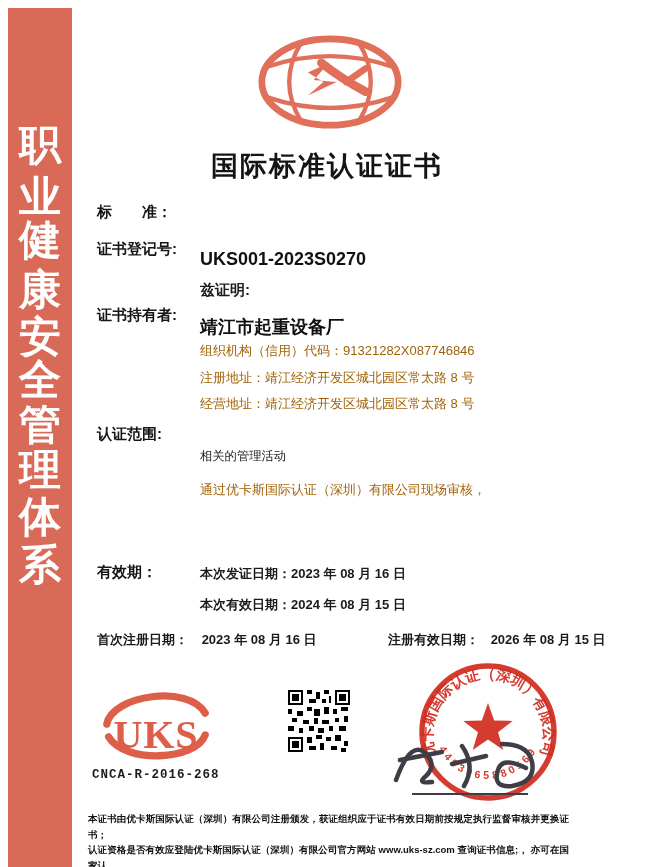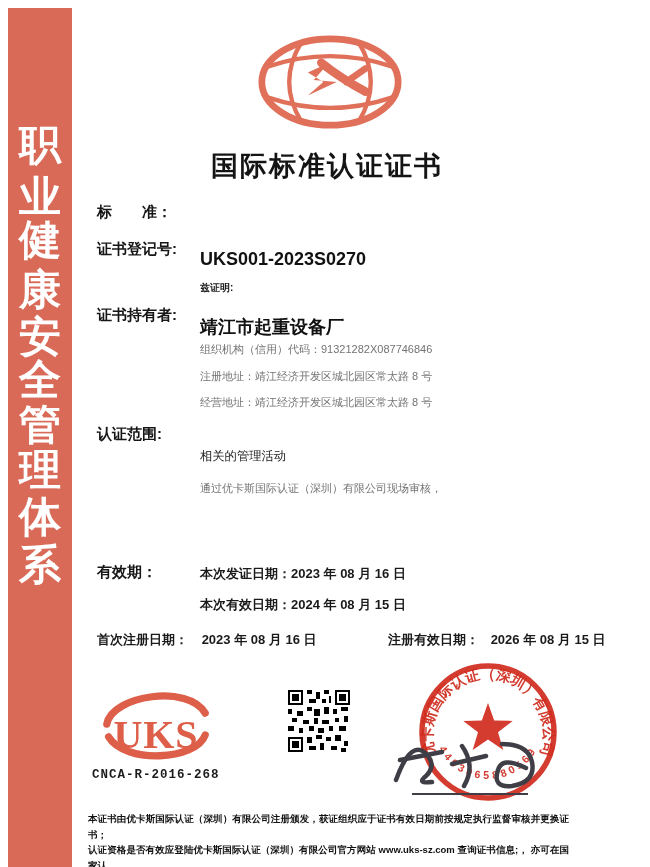--- a/index.html
+++ b/index.html
@@ -25,21 +25,21 @@
   .cert-title {
     position:absolute; left:72px; top:148px; width:510px;
     text-align:center; font-size:27px; font-weight:800; color:#141414;
     letter-spacing:2px;
   }
   
   .lbl { position:absolute; font-weight:bold; color:#161616; font-size:15px; }
   .val { position:absolute; color:#1c1c1c; }
   .b   { font-weight:bold; }
   .big { font-size:18px; font-weight:bold; color:#111;margin-top:13px; }
-  .body-sm { font-size:11px; color:#737373; }
+  .body-sm { font-size:13px; color:#a16207; }
   .scope-line { position:absolute; left:200px; width:380px; font-size:12.3px; color:#222; }
   .date-line { font-size:13px; font-weight:bold; color:#1a1a1a; }
   
   .uks-logo { position:absolute; left:100px; top:684px; width:112px; height:82px; }
   .cnca-code {
     position:absolute; left:92px; top:768px; font-size:12.5px; font-weight:bold;
     color:#1c1c1c; letter-spacing:1px;font-family:Liberation Mono, monospace;
   }
   .qr { position:absolute; left:288px; top:690px; width:62px; height:62px; }
   .seal { position:absolute; left:414px; top:658px; width:148px; height:148px; }
@@ -71,21 +71,21 @@
     <path d="M 92,50 L 112,36" fill="none" stroke="#e0705a" stroke-width="7" stroke-linecap="round"></path>
   </svg>
 
   <div class="cert-title">国际标准认证证书</div>
 
   <div class="lbl" style="left:97px; top:203px;">标　　准：</div>
 
   <div class="lbl" style="left:97px; top:240px;">证书登记号:</div>
   <div class="val big" style="left:200px; top:236px;">UKS001-2023S0270</div>
 
-  <div class="val b" style="left:200px; top:281px; font-size:10px;">兹证明:</div>
+  <div class="val b" style="left:200px; top:281px; font-size:15px;">兹证明:</div>
 
   <div class="lbl" style="left:97px; top:306px;">证书持有者:</div>
   <div class="val big" style="left:200px; top:302px;">靖江市起重设备厂</div>
 
   <div class="val body-sm" style="left:200px; top:342px;">组织机构（信用）代码：91321282X087746846</div>
   <div class="val body-sm" style="left:200px; top:369px;">注册地址：靖江经济开发区城北园区常太路 8 号</div>
   <div class="val body-sm" style="left:200px; top:395px;">经营地址：靖江经济开发区城北园区常太路 8 号</div>
 
   <div class="lbl" style="left:97px; top:425px;">认证范围:</div>
   <div class="scope-line" style="top:448px;">相关的管理活动</div>

